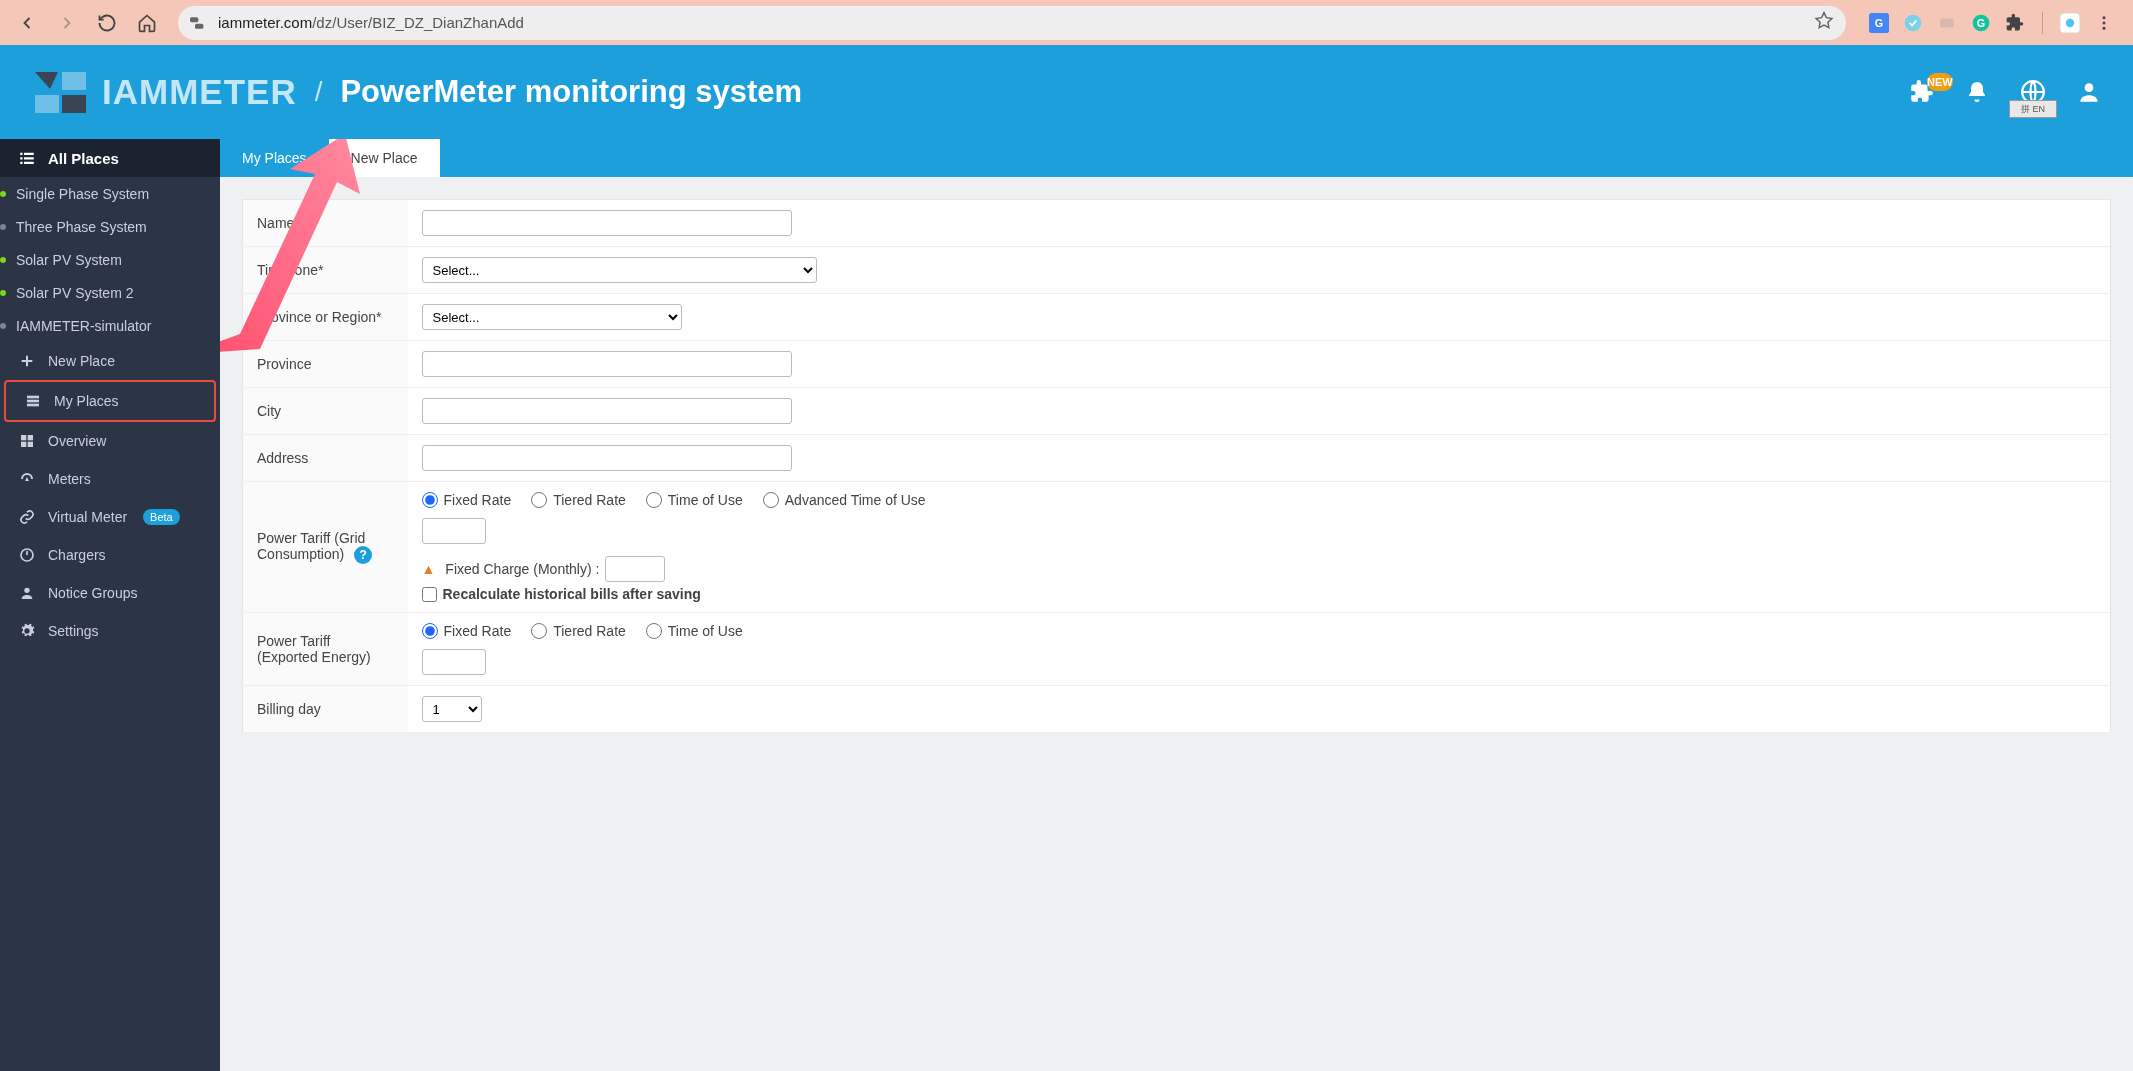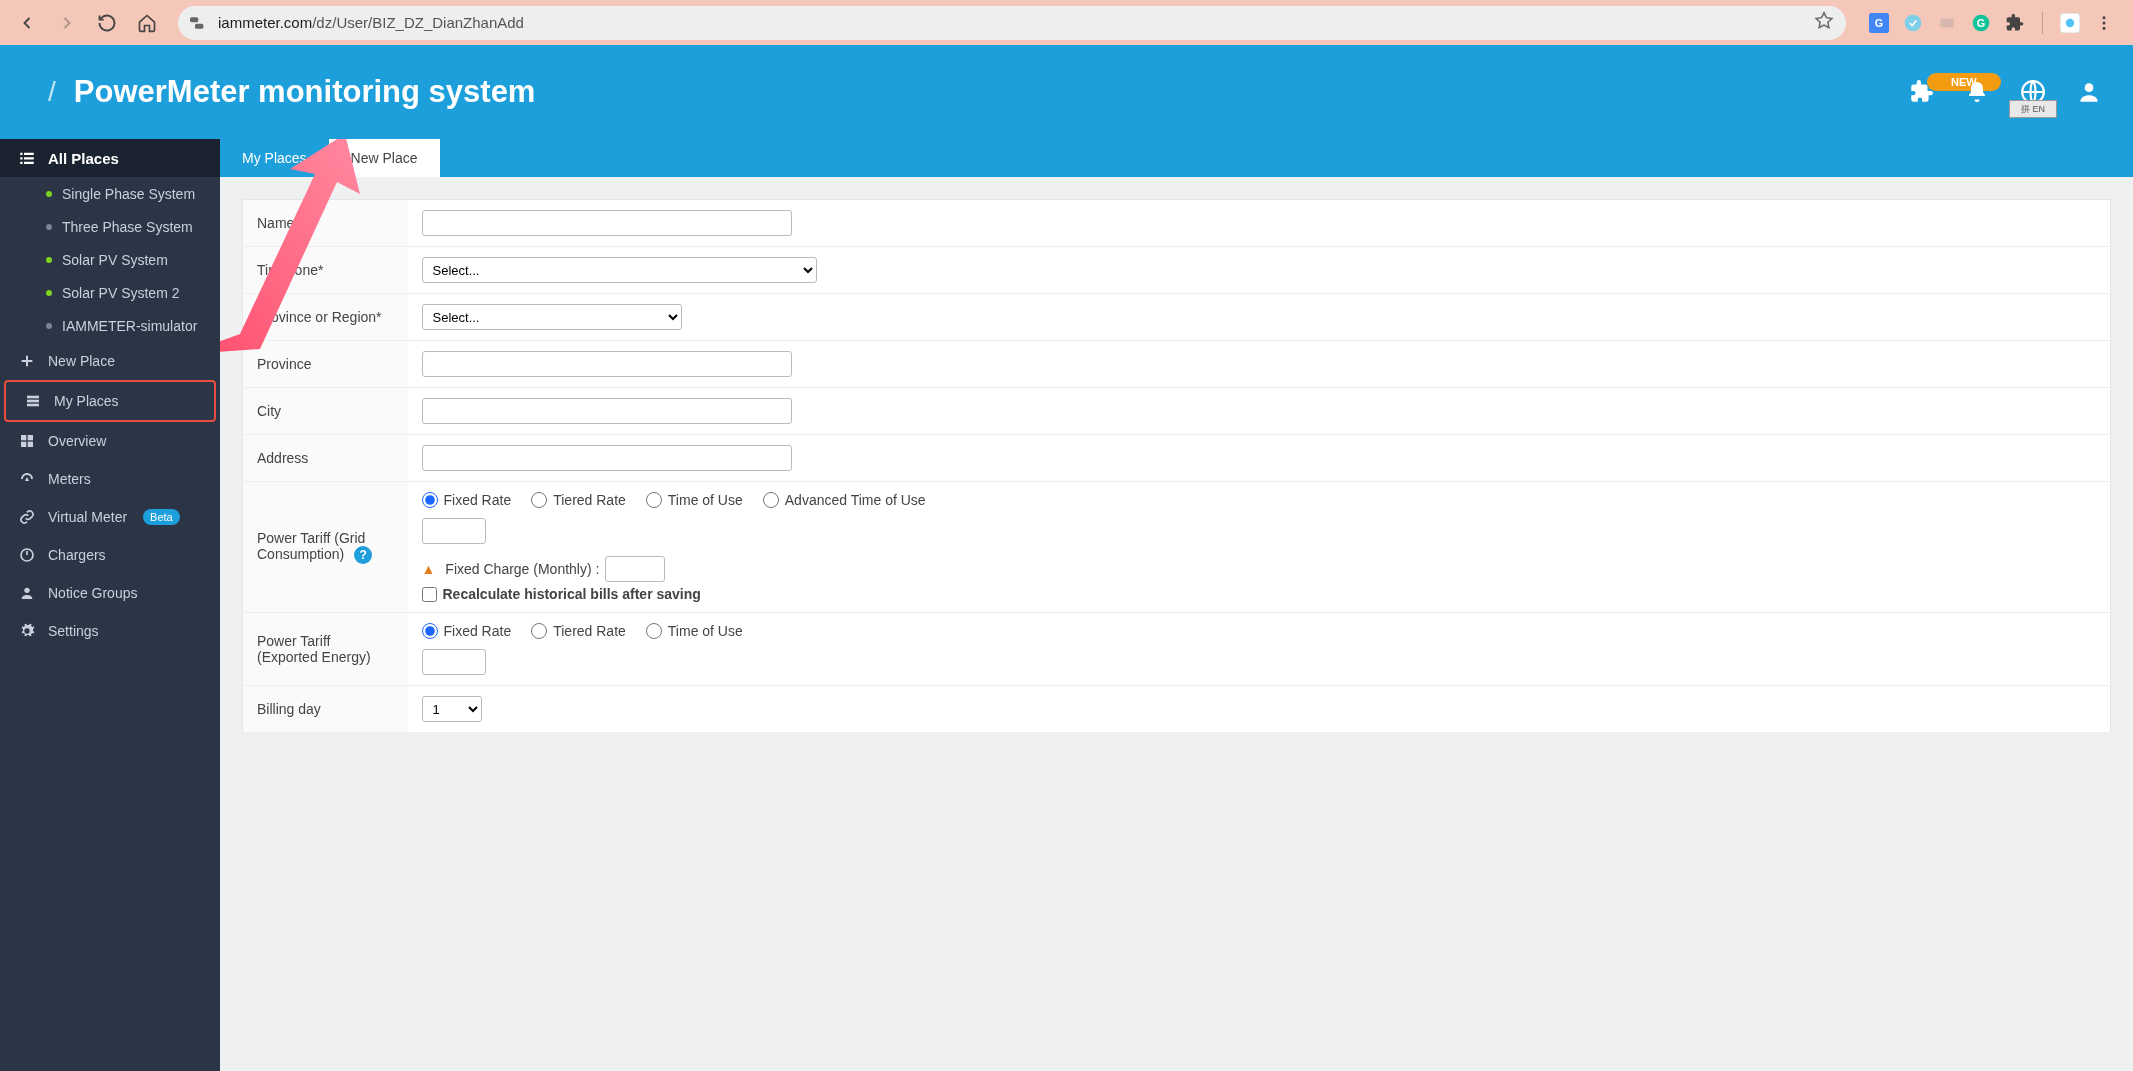--- a/index.html
+++ b/index.html
@@ -23,32 +23,32 @@
     
     
     .header { height: 94px; background: #1d9fdc; display: flex; align-items: center; padding: 0 30px; color: #fff; }
     .logo { display: flex; align-items: center; gap: 12px; }
     .logo-mark { width: 60px; height: 50px; position: relative; }
     .logo-text { font-size: 35px; font-weight: 600; letter-spacing: 1px; color: #c3e6f5; }
     .header-sep { font-size: 28px; margin: 0 18px; color: #c3e6f5; font-weight: 300; }
     .header-title { font-size: 31px; font-weight: 600; }
     .header-right { margin-left: auto; display: flex; align-items: center; gap: 28px; }
     .header-icon { width: 28px; height: 28px; color: #fff; display: flex; align-items: center; justify-content: center; position: relative; }
-    .new-badge { background: #f39c12; color: #fff; font-size: 11px; font-weight: bold; padding: 3px 24px; border-radius: 10px; position: absolute; left: 20px; top: -5px; }
+    .new-badge { background: #f39c12; color: #fff; font-size: 11px; font-weight: bold; padding: 3px 0; border-radius: 10px; position: absolute; left: 20px; top: -5px; }
     .globe-badge { position: absolute; bottom: -12px; left: -10px; width: 48px; height: 18px; background: #e8e8e8; border: 1px solid #999; display: flex; align-items: center; justify-content: center; font-size: 9px; color: #555; }
     
     
     .body { flex: 1; display: flex; overflow: hidden; }
     
     
     .sidebar { width: 220px; background: #2b3546; color: #c9d0db; overflow-y: auto; font-size: 14px; }
     .sb-item { display: flex; align-items: center; padding: 10px 18px; gap: 12px; cursor: pointer; }
     .sb-item.header-item { font-weight: 600; color: #fff; font-size: 15px; text-align: center; }
     .sb-item.active { background: #1b2330; }
-    .sb-sub { padding-left: 46px; display: flex; align-items: center; gap: 10px; height: 33px; cursor: pointer; }
+    .sb-sub { display: flex; align-items: center; gap: 10px; height: 33px; cursor: pointer; }
     .sb-dot { width: 6px; height: 6px; border-radius: 50%; }
     .sb-dot.green { background: #7ed321; }
     .sb-dot.gray { background: #7a8599; }
     .sb-icon { width: 18px; height: 18px; display: flex; align-items: center; justify-content: center; }
     .beta { background: #1d9fdc; color: #fff; font-size: 11px; padding: 2px 7px; border-radius: 9px; margin-left: 4px; }
     .highlight-box { border: 2px solid #e74c3c; border-radius: 4px; margin: 0 4px; }
     
     
     .main { flex: 1; background: #eef0f2; overflow-y: auto; position: relative; }
     .tabbar { height: 38px; background: #1d9fdc; display: flex; }
@@ -162,20 +162,31 @@
           <circle cx="12" cy="12" r="2"></circle>
           <circle cx="12" cy="19" r="2"></circle>
         </svg>
       </div>
   </div>
 </div>
 
 <div class="app">
 
   <div class="header">
+    <div class="logo">
+      <div class="logo-mark">
+        <svg viewBox="0 0 60 50" width="60" height="50">
+          <path d="M5 5 L28 5 L20 22 Z" fill="#3a4455"></path>
+          <rect x="32" y="5" width="24" height="18" fill="#6fbfe8"></rect>
+          <rect x="5" y="28" width="24" height="18" fill="#6fbfe8"></rect>
+          <rect x="32" y="28" width="24" height="18" fill="#3a4455"></rect>
+        </svg>
+      </div>
+      <span class="logo-text">IAMMETER</span>
+    </div>
     <span class="header-sep">/</span>
     <span class="header-title">PowerMeter monitoring system</span>
     <div class="header-right">
       <div class="header-icon">
         <svg viewBox="0 0 24 24" width="26" height="26" fill="#fff">
             <path d="M20 11h-2V7a2 2 0 0 0-2-2h-4V3a2 2 0 0 0-4 0v2H5a2 2 0 0 0-2 2v4h2a2 2 0 0 1 0 4H3v4a2 2 0 0 0 2 2h4v-2a2 2 0 0 1 4 0v2h4a2 2 0 0 0 2-2v-4h2a2 2 0 0 0 0-4z"></path>
           </svg>
         <span class="new-badge">NEW</span>
       </div>
       <div class="header-icon">

